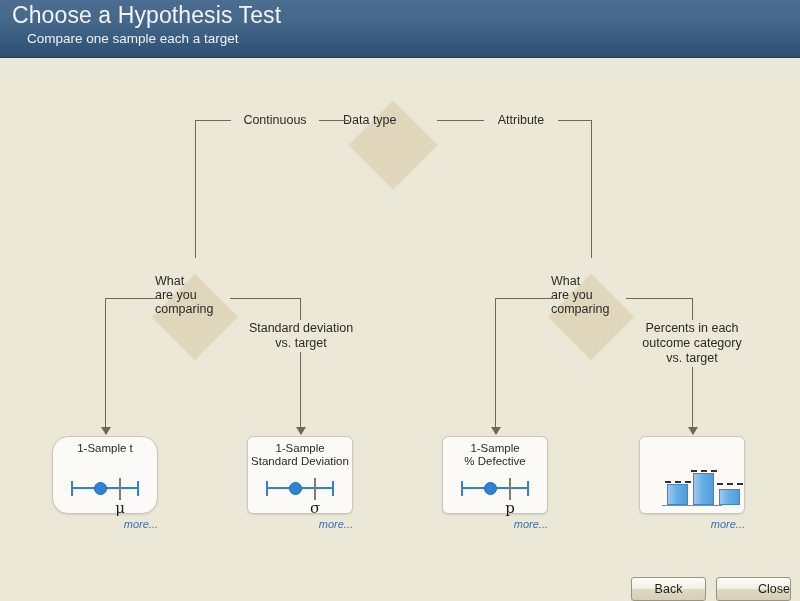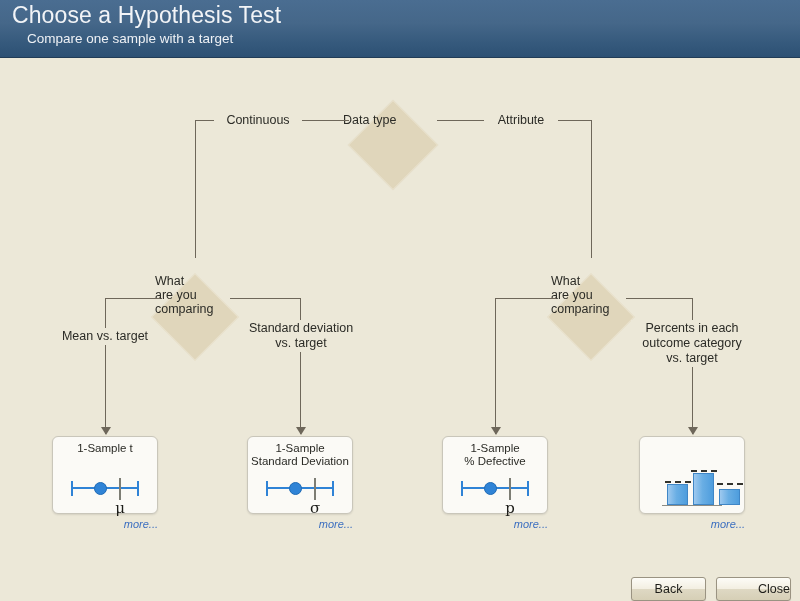--- a/index.html
+++ b/index.html
@@ -232,32 +232,32 @@
     padding: 0;
   }
 </style>
 </head>
 <body>
 
 <div id="app">
 
   <div class="titlebar">
     <div class="title-main">Choose a Hypothesis Test</div>
-    <div class="title-sub">Compare one sample with a target</div>
+    <div class="title-sub">Compare one sample each a target</div>
   </div>
 
   <div class="canvas">
 
     <div class="diamond" style="left:361px; top:55px; width:64px; height:64px;"></div>
     <div class="diamond-label" style="left:343px; top:55px; width:100px;">Data type</div>
 
     <div class="line-h" style="left:195px; top:62px; width:154px;"></div>
     <div class="line-h" style="left:437px; top:62px; width:154px;"></div>
 
-    <div class="edge-label" style="left:214px; top:54px; width:88px;">Continuous</div>
+    <div class="edge-label" style="left:231px; top:54px; width:88px;">Continuous</div>
     <div class="edge-label" style="left:484px; top:54px; width:74px;">Attribute</div>
 
     <div class="line-v" style="left:195px; top:62px; height:138px;"></div>
     <div class="line-v" style="left:591px; top:62px; height:138px;"></div>
 
     <div class="diamond" style="left:164px; top:228px; width:62px; height:62px;"></div>
     <div class="diamond-label" style="left:155px; top:216px; width:80px;">What
 are you
 comparing</div>
 
@@ -275,28 +275,27 @@
     <div class="line-v" style="left:105px; top:240px; height:136px;"></div>
     <div class="line-v" style="left:300px; top:240px; height:136px;"></div>
     <div class="line-v" style="left:495px; top:240px; height:136px;"></div>
     <div class="line-v" style="left:692px; top:240px; height:136px;"></div>
 
     <div class="arrow-down" style="left:101px; top:369px;"></div>
     <div class="arrow-down" style="left:296px; top:369px;"></div>
     <div class="arrow-down" style="left:491px; top:369px;"></div>
     <div class="arrow-down" style="left:688px; top:369px;"></div>
 
-    <div class="edge-label" style="left:48px; top:270px; width:114px;">Mean vs. target</div>
     <div class="edge-label" style="left:240px; top:262px; width:122px;">Standard deviation
 vs. target</div>
     <div class="edge-label" style="left:631px; top:262px; width:122px;text-align:center;">Percents in each
 outcome category
 vs. target</div>
 
-    <div class="card" style="left:52px; top:378px;">
+    <div class="card" style="left:52px; top:378px;border-radius:16px;">
       <div class="card-title">1-Sample t</div>
       <div class="card-graphic">
         <div class="ci-wrap">
           <div class="ci-line"></div>
           <div class="ci-cap left"></div>
           <div class="ci-cap right"></div>
           <div class="ci-dot"></div>
           <div class="ci-tick"></div>
           <div class="ci-symbol">μ</div>
         </div>

